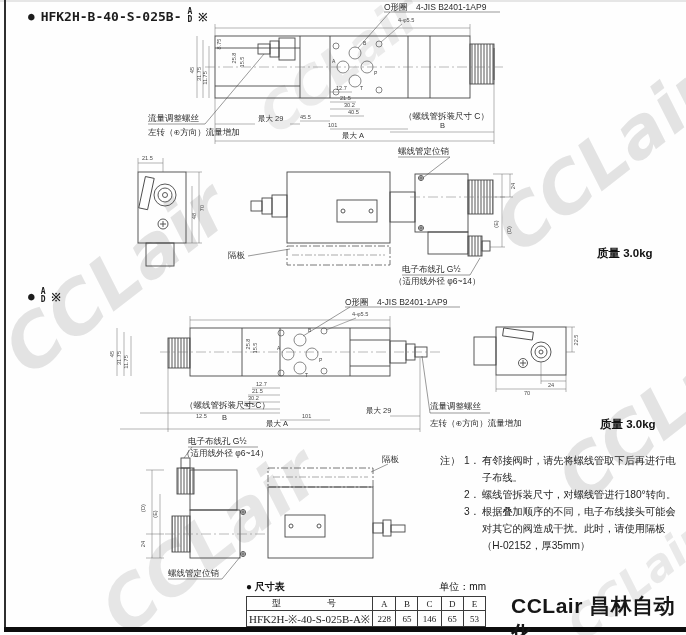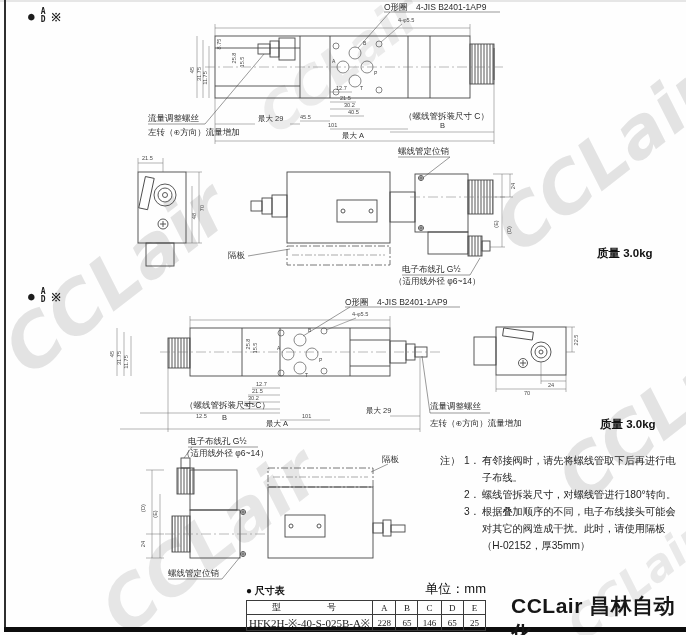--- a/index.html
+++ b/index.html
@@ -37,21 +37,21 @@
   .notes{position:absolute;left:440px;top:452px;width:238px;font-size:10.2px;line-height:17px;color:#1e1e1e;}
   .note-row{display:flex;}
   .note-row .pfx{width:24px;flex:none;}
   .note-row .num{width:18px;flex:none;}
   .note-row.cont{margin-left:24px;}
   .note-text{flex:1;}
 
   .dim-table-wrap{position:absolute;left:246px;top:580px;width:240px;}
   .dt-head{display:flex;justify-content:space-between;align-items:flex-end;font-size:10px;color:#111;}
   .dt-title{font-weight:bold;}
-  .dt-unit{font-size:13px;}
+  .dt-unit{font-size:10px;}
   table.dims{border-collapse:collapse;margin-top:2px;font-family:"Liberation Serif",serif;
              font-size:9px;color:#222;}
   table.dims th,table.dims td{border:1px solid #3a3a3a;padding:0 2px;height:10px;
              text-align:center;font-weight:normal;white-space:nowrap;}
   td.model{font-size:11px;width:110px;}
   td.val{width:20px;margin-left:44px;}
   .mh{display:flex;justify-content:space-around;width:110px;}
 
   .logo{position:absolute;left:511px;top:592px;font-size:21px;font-weight:bold;
         color:#161616;letter-spacing:.5px;font-family:"Liberation Sans",sans-serif;}
@@ -67,20 +67,21 @@
 
   <div class="wm wm1">CCLair</div>
   <div class="wm wm2">CCLair</div>
   <div class="wm wm3">CCLair</div>
   <div class="wm wm4">CCLair</div>
   <div class="wm wm5">CCLair</div>
   <div class="wm wm6">CCLair</div>
 
   <div class="sec-header h1">
     <span class="bullet">●</span>
+      <span>HFK2H-B-40-S-025B-</span>
       <span class="stack">
         <span>A</span>
         <span>D</span>
       </span>
       <span class="mark">※</span>
   </div>
 
   <svg width="686" height="288" style="top:0">
     <defs>
       <pattern id="k1" width="3" height="4" patternUnits="userSpaceOnUse">
@@ -463,20 +464,20 @@
         <th class="val">C</th>
         <th class="val">D</th>
         <th class="val">E</th>
       </tr>
       <tr>
         <td class="model">HFK2H-※-40-S-025B-A※</td>
         <td class="val">228</td>
         <td class="val">65</td>
         <td class="val">146</td>
         <td class="val">65</td>
-        <td class="val">25</td>
+        <td class="val">53</td>
       </tr>
     </tbody>
       </table>
   </div>
 
   <div class="logo">CCLair 昌林自动化</div>
 </div>
 
 </body></html>

